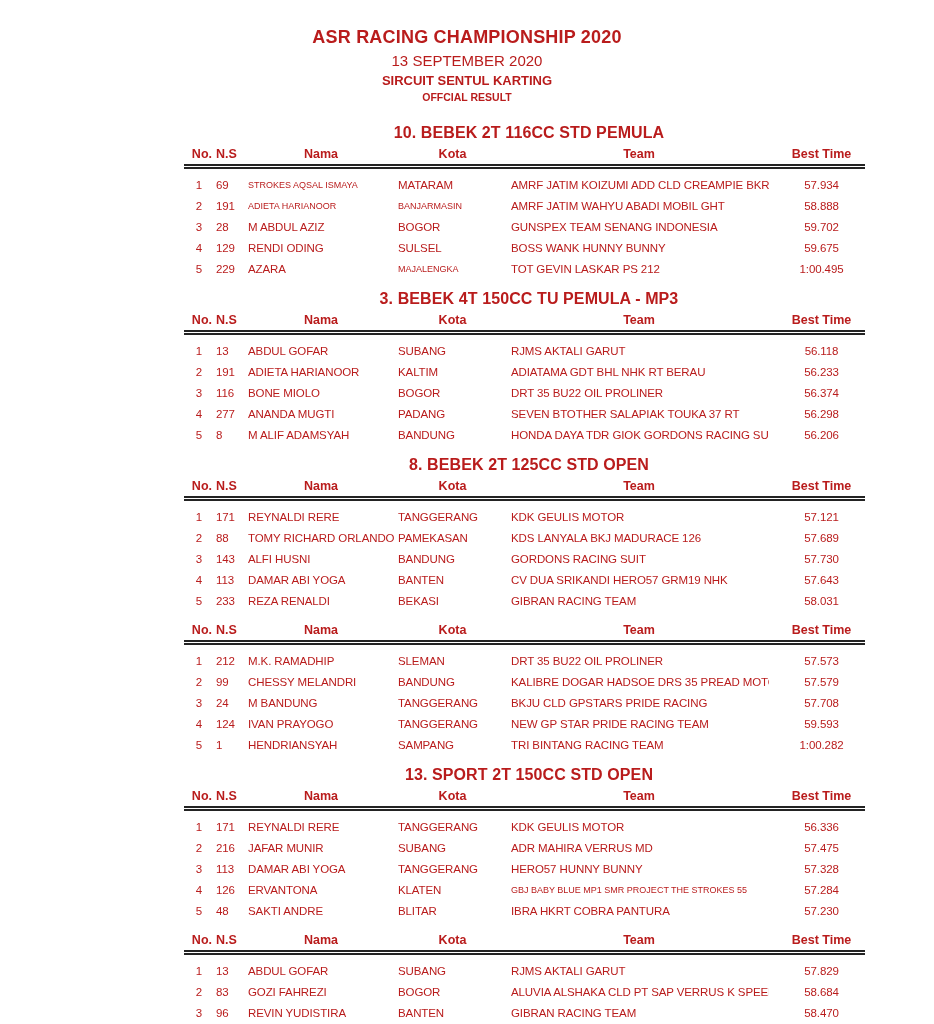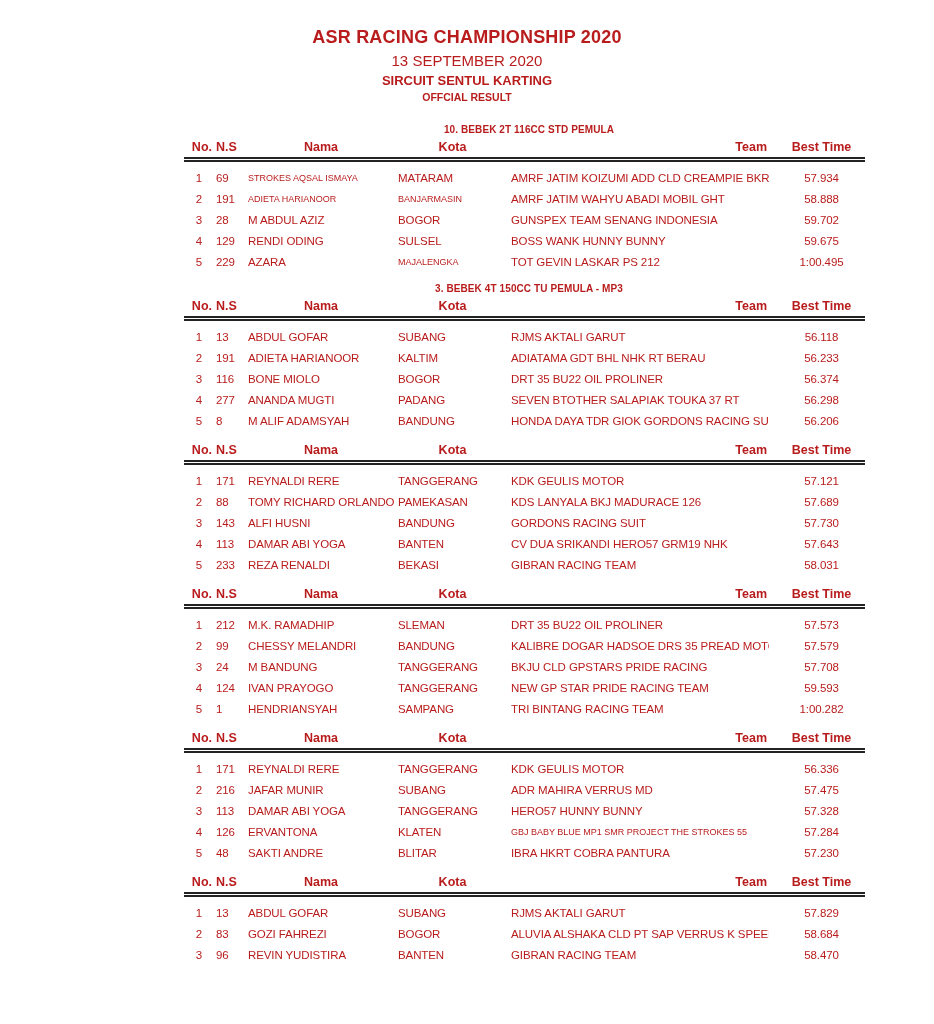--- a/index.html
+++ b/index.html
@@ -11,42 +11,42 @@
   .doc-header { text-align:center; padding-top:27px; }
   .doc-title  { font-size:18px; font-weight:700; letter-spacing:.2px; }
   .doc-date   { font-size:15px; font-weight:400; margin-top:4px; }
   .doc-venue  { font-size:13px; font-weight:700; margin-top:4px; }
   .doc-result { font-size:10.5px; font-weight:700; margin-top:3px; }
 
   .sections { margin-top:21px; }
   .section { margin-bottom:11px; }
   .section-title {
     width:690px; margin:0 0 4px 115px; text-align:center;
-    font-size:10px; font-weight:700; letter-spacing:.1px;
+    font-size:16px; font-weight:700; letter-spacing:.1px;
   }
   table.results {
     border-collapse:collapse; table-layout:fixed;
     width:690px; margin-left:115px;
   }
   col.c-no   { width:30px; }
   col.c-ns   { width:32px; }
   col.c-nama { width:150px; }
   col.c-kota { width:113px; }
   col.c-team { width:260px; }
   col.c-best { width:105px; }
 
   thead th {
     font-size:12.5px; font-weight:700; padding:1px 2px 3px;
     border-bottom:5px double #232323; white-space:nowrap;
   }
   th.h-no   { text-align:right; }
   th.h-ns   { text-align:left; }
   th.h-nama { text-align:center; }
   th.h-kota { text-align:center; }
-  th.h-team { text-align:right; }
+  th.h-team { text-align:center; }
   th.h-best { text-align:center; }
 
   tbody td {
     font-size:11.5px; font-weight:400; height:21px; padding:0 2px;
     white-space:nowrap; overflow:hidden; letter-spacing:-0.1px;
   }
   tbody tr:first-child td { padding-top:5px; }
   td.d-no   { text-align:center; }
   td.d-ns   { text-align:left; }
   td.d-nama { text-align:left; }
@@ -201,20 +201,21 @@
     <td class="d-nama">M ALIF ADAMSYAH</td>
     <td class="d-kota">BANDUNG</td>
     <td class="d-team">HONDA DAYA TDR GIOK GORDONS RACING SUIT</td>
     <td class="d-best">56.206</td>
   </tr>
 </tbody>
     </table>
   </div>
 
   <div class="section">
+    <div class="section-title">8. BEBEK 2T 125CC STD OPEN</div>
     <table class="results">
       <colgroup>
         <col class="c-no">
             <col class="c-ns">
             <col class="c-nama">
         <col class="c-kota">
             <col class="c-team">
             <col class="c-best">
       </colgroup>
       <thead>
@@ -339,20 +340,21 @@
     <td class="d-nama">HENDRIANSYAH</td>
     <td class="d-kota">SAMPANG</td>
     <td class="d-team">TRI BINTANG RACING TEAM</td>
     <td class="d-best">1:00.282</td>
   </tr>
 </tbody>
     </table>
   </div>
 
   <div class="section">
+    <div class="section-title">13. SPORT 2T 150CC STD OPEN</div>
     <table class="results">
       <colgroup>
         <col class="c-no">
             <col class="c-ns">
             <col class="c-nama">
         <col class="c-kota">
             <col class="c-team">
             <col class="c-best">
       </colgroup>
       <thead>

